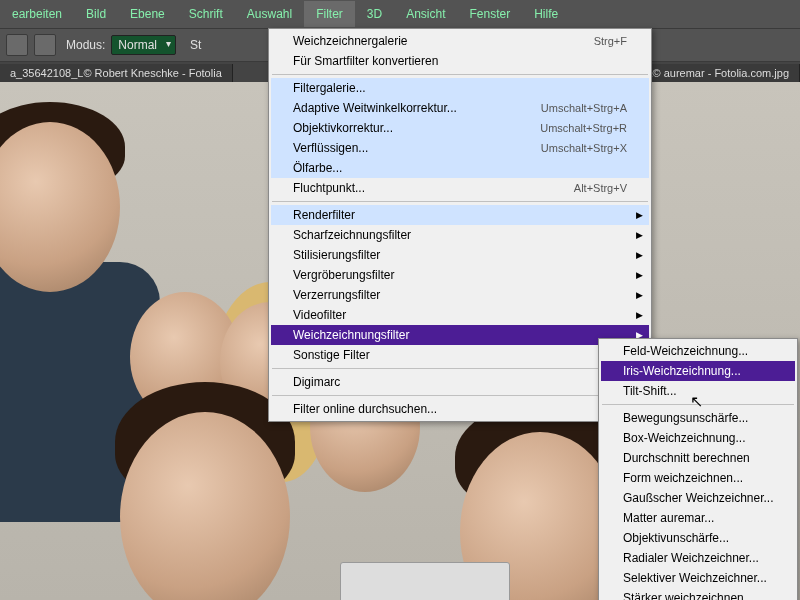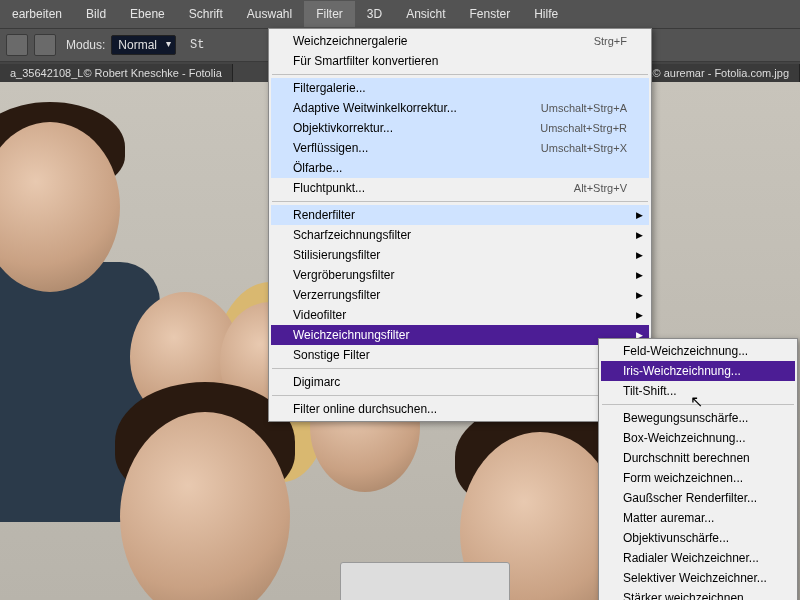--- a/index.html
+++ b/index.html
@@ -1,23 +1,23 @@
 <!DOCTYPE html>
 <html><head>
 <meta charset="utf-8">
 <style>
   * { margin: 0; padding: 0; box-sizing: border-box; font-family: "Segoe UI", Tahoma, sans-serif; }
   body { width: 800px; height: 600px; background: #535353; overflow: hidden; position: relative; }
-  .menubar { height: 28px; background: #535353; display: flex; align-items: center; padding-left: 0; color: #e5e5e5; font-size: 12px; }
+  .menubar { height: 28px; background: #535353; display: flex; align-items: center; padding-left: 0; color: #86efac; font-size: 12px; }
   .menubar-item { padding: 6px 12px; cursor: default; }
   .menubar-item.active { background: #6a6a6a; }
   .toolbar { height: 32px; background: #535353; display: flex; align-items: center; padding: 16px 6px; gap: 6px; color: #e0e0e0; font-size: 12px; border-top: 1px solid #3a3a3a; border-bottom: 1px solid #3a3a3a; }
   .toolbar-icon { width: 22px; height: 22px; background: #6a6a6a; border: 1px solid #3a3a3a; border-radius: 2px; }
   .toolbar-label { margin-left: 4px; }
-  .toolbar-select { background: #0f172a; color: #e0e0e0; border: 1px solid #222; border-radius: 2px; padding: 2px 18px 2px 6px; font-size: 12px; position: relative; }
+  .toolbar-select { background: #14532d; color: #e0e0e0; border: 1px solid #222; border-radius: 2px; padding: 2px 18px 2px 6px; font-size: 12px; position: relative; }
   .toolbar-select::after { content: "▾"; position: absolute; right: 4px; top: 2px; font-size: 10px; }
   .tabbar { height: 22px; background: #444; display: flex; align-items: center; font-size: 11px; color: #ddd; }
   .tab { padding: 3px 10px; background: #3a3a3a; border-right: 1px solid #222; white-space: nowrap; overflow: hidden; }
   .tab.right { margin-left: auto; }
   .canvas { position: absolute; top: 82px; left: 0; right: 0; bottom: 0; background: linear-gradient(180deg, #c8c4bb 0%, #b8b4ab 100%); overflow: hidden; }
   
   .person { position: absolute; border-radius: 50%; background: radial-gradient(circle at 40% 35%, #e8c9b0 0%, #c9a183 60%, #9b7a5f 100%); }
   .p1 { width: 140px; height: 170px; left: -20px; top: 40px; }
   .p2 { width: 110px; height: 130px; left: 130px; top: 210px; }
   .p3 { width: 100px; height: 120px; left: 220px; top: 220px; }
@@ -58,21 +58,21 @@
     <div class="menubar-item">Ansicht</div>
     <div class="menubar-item">Fenster</div>
     <div class="menubar-item">Hilfe</div>
   </div>
 
 <div class="toolbar">
   <div class="toolbar-icon"></div>
   <div class="toolbar-icon"></div>
   <span class="toolbar-label">Modus:</span>
   <div class="toolbar-select"><span>Normal</span></div>
-  <span style="margin-left:8px;font-family:Liberation Mono, monospace;">St</span>
+  <span style="margin-left:8px;">St</span>
 </div>
 
 <div class="tabbar">
   <div class="tab">a_35642108_L© Robert Kneschke - Fotolia</div>
   <div class="tab right">L© auremar - Fotolia.com.jpg</div>
 </div>
 
 <div class="canvas">
   <div class="body1"></div>
   <div class="hair h1"></div>
@@ -171,21 +171,21 @@
     <div class="mi">
       <span>Box-Weichzeichnung...</span>
     </div>
     <div class="mi">
       <span>Durchschnitt berechnen</span>
     </div>
     <div class="mi">
       <span>Form weichzeichnen...</span>
     </div>
     <div class="mi">
-      <span>Gaußscher Renderfilter...</span>
+      <span>Gaußscher Weichzeichner...</span>
     </div>
     <div class="mi">
       <span>Matter auremar...</span>
     </div>
     <div class="mi">
       <span>Objektivunschärfe...</span>
     </div>
     <div class="mi">
       <span>Radialer Weichzeichner...</span>
     </div>

